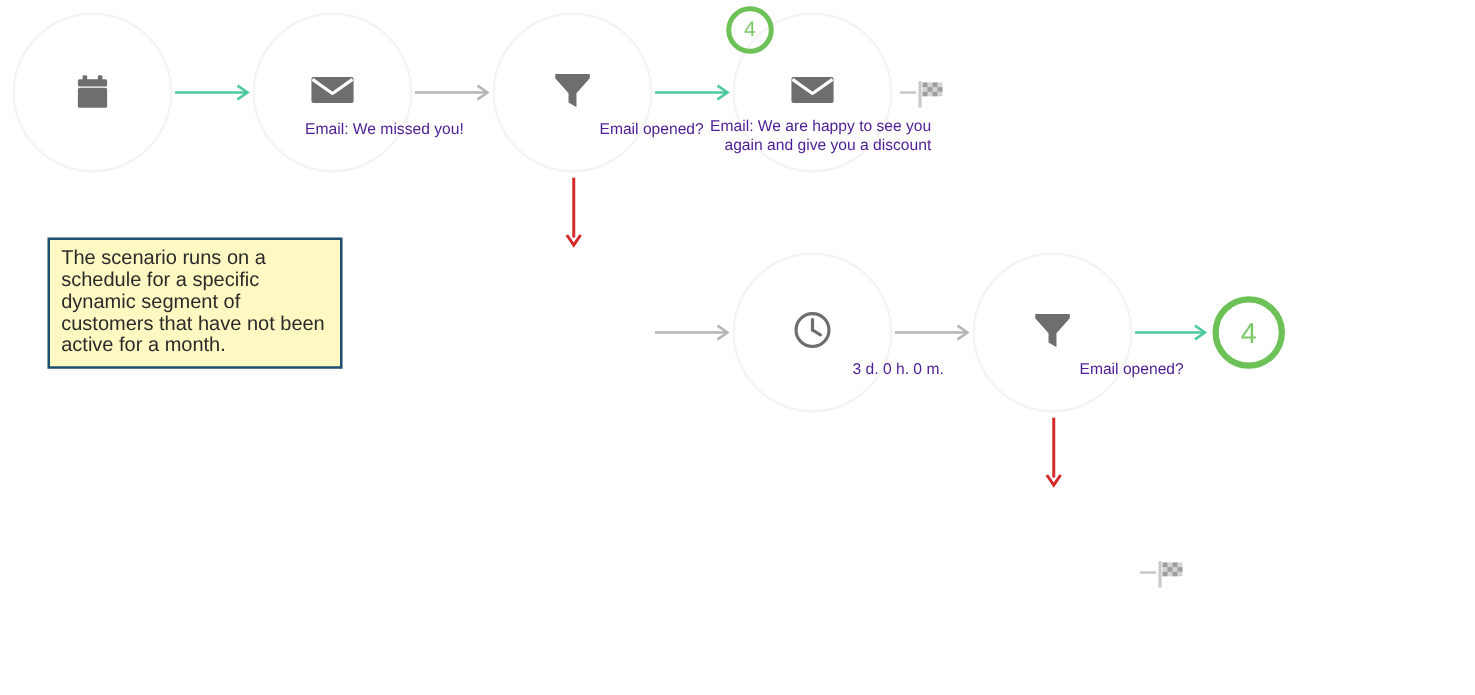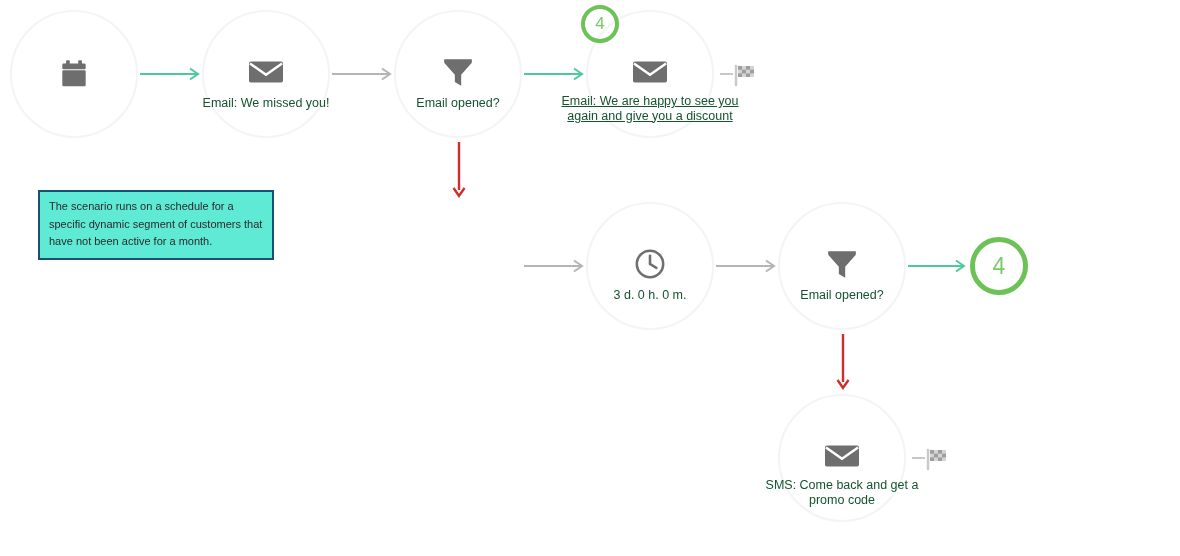--- a/index.html
+++ b/index.html
@@ -35,24 +35,24 @@
     display: block;
     margin-bottom: 5px;
   }
   .node-icon.no-label { margin-bottom: 0; }
   .node-label {
     position: absolute;
     top: 84px;
     left: 50%;
     transform: translateX(-50%);
     width: 210px;
-    text-align: center;
+    text-align: right;
     font-size: 12.5px;
     line-height: 14.5px;
-    color: #14532d;
+    color: #4c1d95;
     white-space: nowrap;
   }
   .node-label.wrap { white-space: normal; width: 190px; }
 
   
   .conn {
     position: absolute;
     height: 14px;
     display: block;
   }
@@ -84,23 +84,23 @@
   .badge-lg {
     width: 58px; height: 58px;
     border: 5px solid #6cc257;
     font-size: 23px;
   }
 
   
   .annotation {
     position: absolute;
     border: 2px solid #1b4f72;
-    background: #5eead4;
+    background: #fef9c3;
     padding: 6px 8px 7px 9px;
-    font-size: 11px;
+    font-size: 16px;
     line-height: 17.5px;
     color: #2a2a2a;
     width: 236px;
   }
 </style>
 </head>
 <body>
 
 <div id="canvas">
 
@@ -141,21 +141,21 @@
   <svg class="conn" style="left:524px; top:67px; width:64px;" viewBox="0 0 64 14">
     <line x1="0" y1="7" x2="57" y2="7" stroke="#4dc9a0" stroke-width="2"></line>
     <polyline points="50,1.5 58,7 50,12.5" fill="none" stroke="#4dc9a0" stroke-width="2"></polyline>
   </svg>
 
   <div class="node" style="left:586px; top:10px;">
     <svg class="node-icon" viewBox="0 0 36 28">
       <path d="M2 3 h32 a2 2 0 0 1 2 2 v18 a2 2 0 0 1 -2 2 h-32 a2 2 0 0 1 -2 -2 v-18 a2 2 0 0 1 2 -2 z" fill="#6e6e6e"></path>
       <path d="M1 5 L18 17 L35 5" fill="none" stroke="#ffffff" stroke-width="2.6" stroke-linejoin="round"></path>
     </svg>
-    <div class="node-label wrap" style="top:82px;text-decoration:underline;">Email: We are happy to see you again and give you a discount</div>
+    <div class="node-label wrap" style="top:82px;">Email: We are happy to see you again and give you a discount</div>
   </div>
 
   <div class="badge badge-sm" style="left:581px; top:5px;">
     <span>4</span>
   </div>
 
   <svg class="flag" style="left:720px; top:58px; width:42px; height:32px;" viewBox="0 0 42 32">
     <line x1="0" y1="16" x2="13" y2="16" stroke="#c8c8c8" stroke-width="2"></line>
     <line x1="16" y1="7" x2="16" y2="28" stroke="#c8c8c8" stroke-width="2.4"></line>
     <rect x="18" y="8" width="16" height="11" fill="#d4d4d4"></rect>
@@ -210,27 +210,20 @@
 
   <div class="badge badge-lg" style="left:970px; top:237px;">
     <span>4</span>
   </div>
 
   <svg class="vconn" style="left:835px; top:334px; height:62px; width:16px;" viewBox="0 0 16 62">
     <line x1="8" y1="0" x2="8" y2="48" stroke="#d42a2a" stroke-width="2.4"></line>
     <polyline points="2.5,46 8,54 13.5,46" fill="none" stroke="#d42a2a" stroke-width="2.4"></polyline>
   </svg>
 
-  <div class="node" style="left:778px; top:394px;">
-    <svg class="node-icon" viewBox="0 0 36 28">
-      <path d="M2 3 h32 a2 2 0 0 1 2 2 v18 a2 2 0 0 1 -2 2 h-32 a2 2 0 0 1 -2 -2 v-18 a2 2 0 0 1 2 -2 z" fill="#6e6e6e"></path>
-      <path d="M1 5 L18 17 L35 5" fill="none" stroke="#ffffff" stroke-width="2.6" stroke-linejoin="round"></path>
-    </svg>
-    <div class="node-label wrap" style="top:82px;">SMS: Come back and get a promo code</div>
-  </div>
 
   <svg class="flag" style="left:912px; top:442px; width:42px; height:32px;" viewBox="0 0 42 32">
     <line x1="0" y1="16" x2="13" y2="16" stroke="#c8c8c8" stroke-width="2"></line>
     <line x1="16" y1="7" x2="16" y2="28" stroke="#c8c8c8" stroke-width="2.4"></line>
     <rect x="18" y="8" width="16" height="11" fill="#d4d4d4"></rect>
     <rect x="18" y="8" width="4" height="3.7" fill="#9e9e9e"></rect>
     <rect x="26" y="8" width="4" height="3.7" fill="#9e9e9e"></rect>
     <rect x="22" y="11.7" width="4" height="3.7" fill="#9e9e9e"></rect>
     <rect x="30" y="11.7" width="4" height="3.7" fill="#9e9e9e"></rect>
     <rect x="18" y="15.4" width="4" height="3.6" fill="#9e9e9e"></rect>

